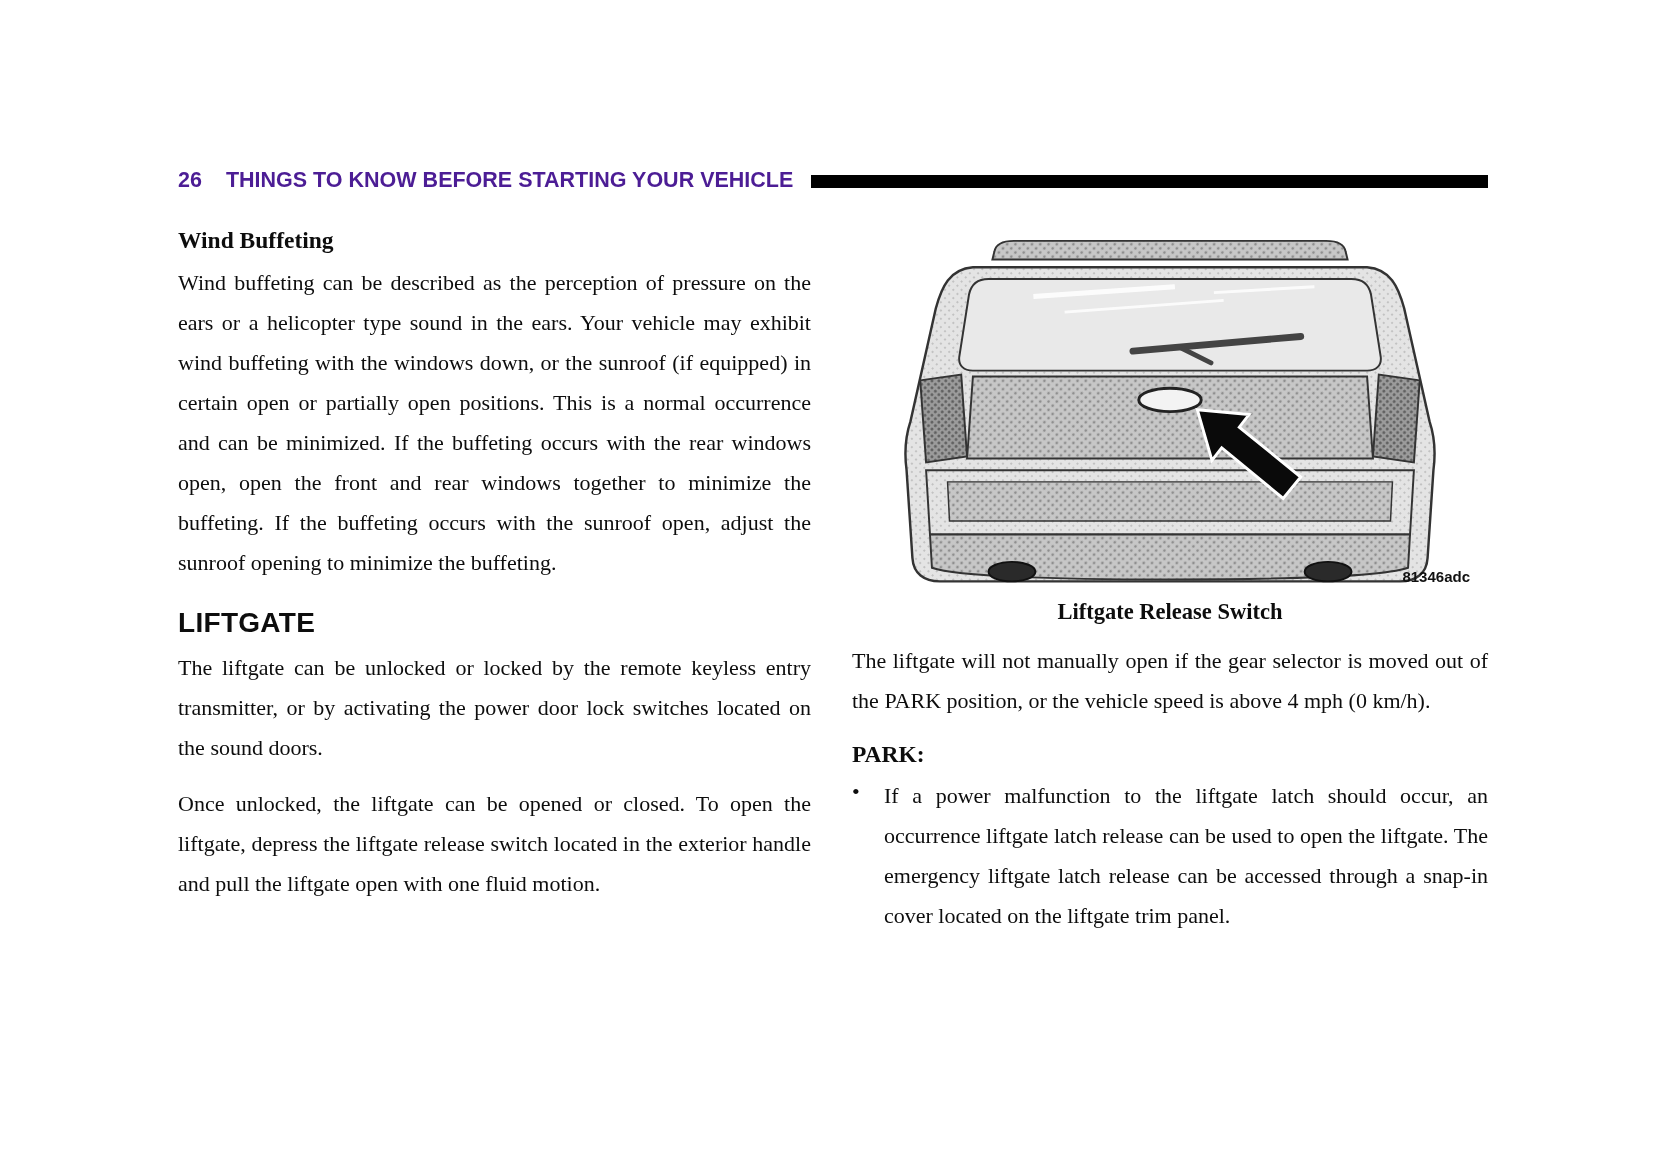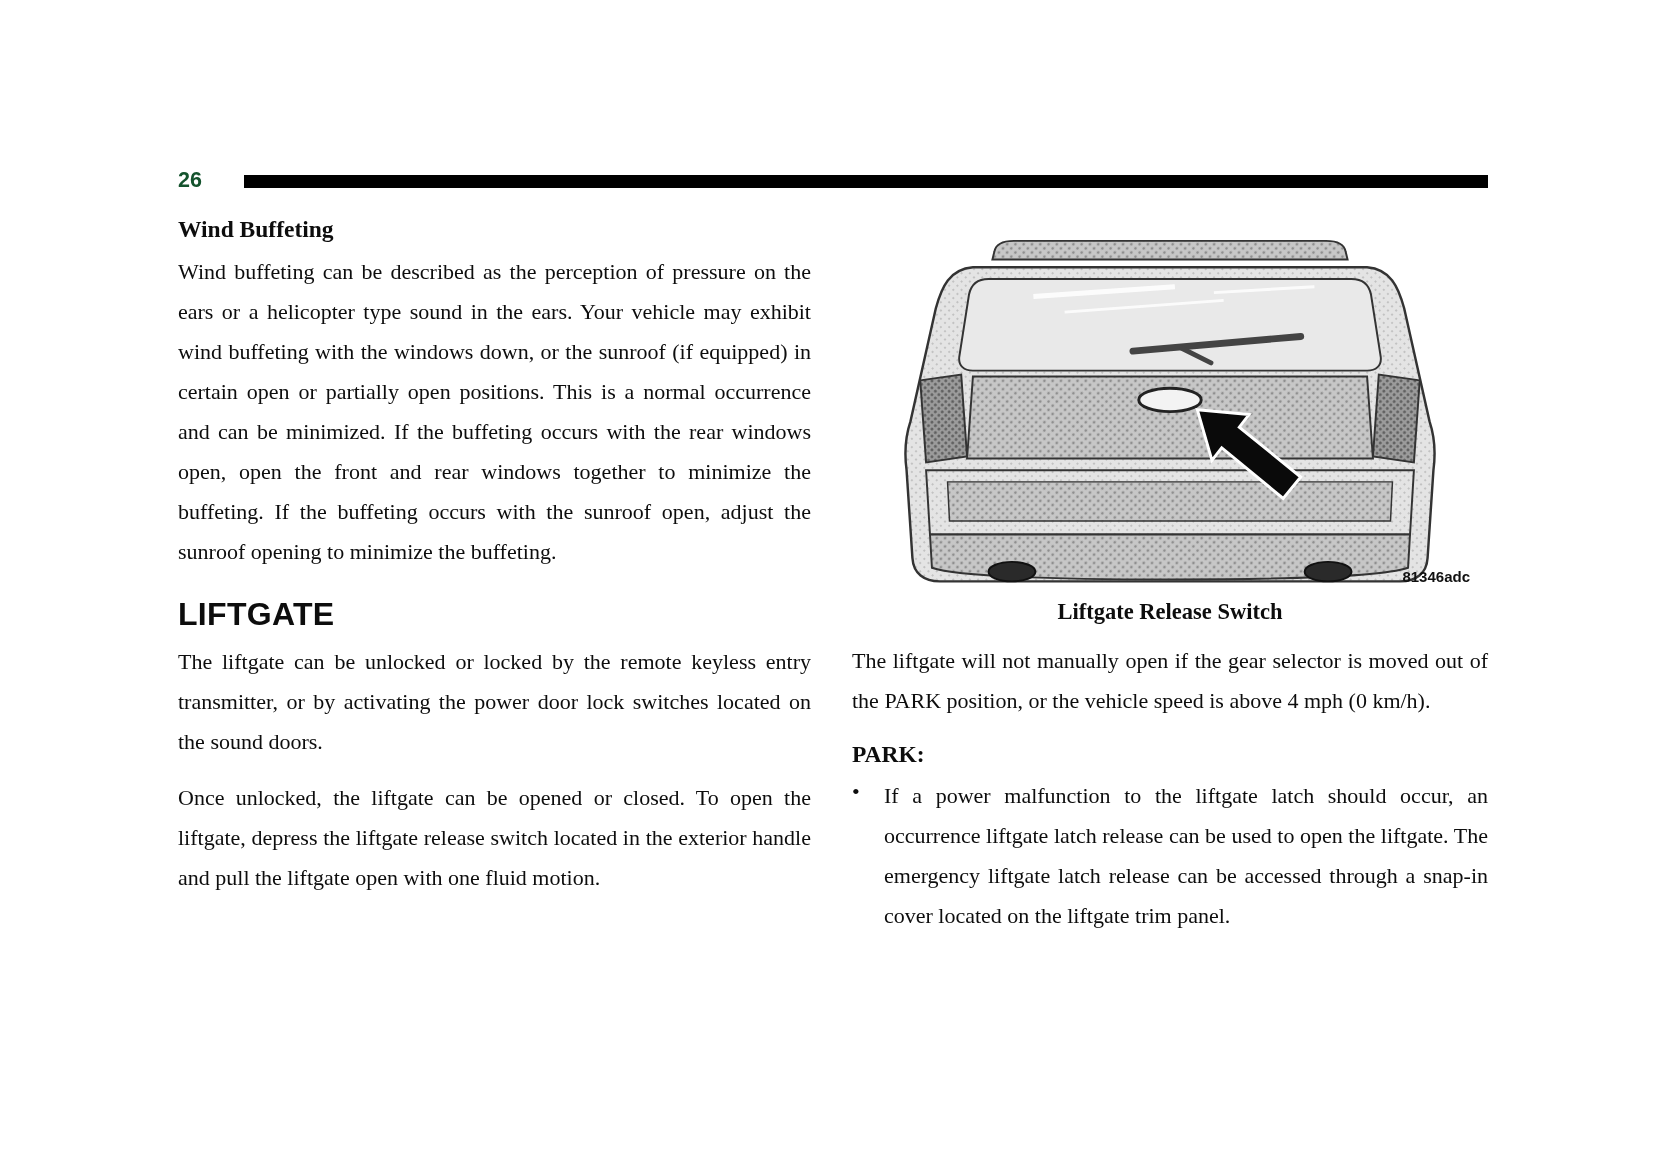--- a/index.html
+++ b/index.html
@@ -18,56 +18,56 @@
   .page-header {
     position: absolute;
     left: 178px;
     top: 168px;
     width: 1310px;
     display: flex;
     align-items: center;
     font-family: "Liberation Sans", sans-serif;
     font-weight: 700;
     font-size: 21.5px;
-    color: #14532d;
+    color: #4c1d95;
     white-space: nowrap;
   }
   .page-number { margin-right: 24px; }
   .header-bar {
     flex: 1;
     height: 13px;
     background: #000;
     margin-left: 18px;
     position: relative;
     top: 1px;
   }
 
   
   .column { position: absolute; }
-  .column.left  { left: 178px; top: 216px; width: 633px; }
+  .column.left  { left: 178px; top: 227px; width: 633px; }
   .column.right { left: 852px; top: 220px; width: 636px; }
 
   .body-text {
     font-size: 22px;
     line-height: 40px;
     margin: 0;
     text-align: justify;
   }
   .para-space { margin-top: 16px; }
 
   h2, h3 { margin: 0; }
   .serif-heading {
     font-family: "Liberation Serif", serif;
     font-size: 23.5px;
     font-weight: 700;
     margin-bottom: 9px;
   }
   .sans-heading {
     font-family: "Liberation Sans", sans-serif;
-    font-size: 32px;
+    font-size: 28px;
     font-weight: 700;
     margin-top: 24px;
     margin-bottom: 9px;
     letter-spacing: 0.3px;
   }
 
   
   .figure { position: relative; margin: 16px; text-align: center; }
   .figure svg { display: block; margin: 0 auto; }
   .figure-code {
@@ -106,20 +106,21 @@
   }
   .bullet-text { flex: 1; }
 </style>
 </head>
 <body>
 
 <div class="page">
 
   <header class="page-header">
     <span class="page-number">26</span>
+    <span class="header-title">THINGS TO KNOW BEFORE STARTING YOUR VEHICLE</span>
     <div class="header-bar"></div>
   </header>
 
   <div class="column left">
     <h2 class="serif-heading">Wind Buffeting</h2>
     <p class="body-text">Wind buffeting can be described as the perception of pressure on the ears or a helicopter type sound in the ears. Your vehicle may exhibit wind buffeting with the windows down, or the sunroof (if equipped) in certain open or partially open positions. This is a normal occurrence and can be minimized. If the buffeting occurs with the rear windows open, open the front and rear windows together to minimize the buffeting. If the buffeting occurs with the sunroof open, adjust the sunroof opening to minimize the buffeting.</p>
 
     <h2 class="sans-heading">LIFTGATE</h2>
     <p class="body-text">The liftgate can be unlocked or locked by the remote keyless entry transmitter, or by activating the power door lock switches located on the sound doors.</p>
     <p class="body-text para-space">Once unlocked, the liftgate can be opened or closed. To open the liftgate, depress the liftgate release switch located in the exterior handle and pull the liftgate open with one fluid motion.</p>

